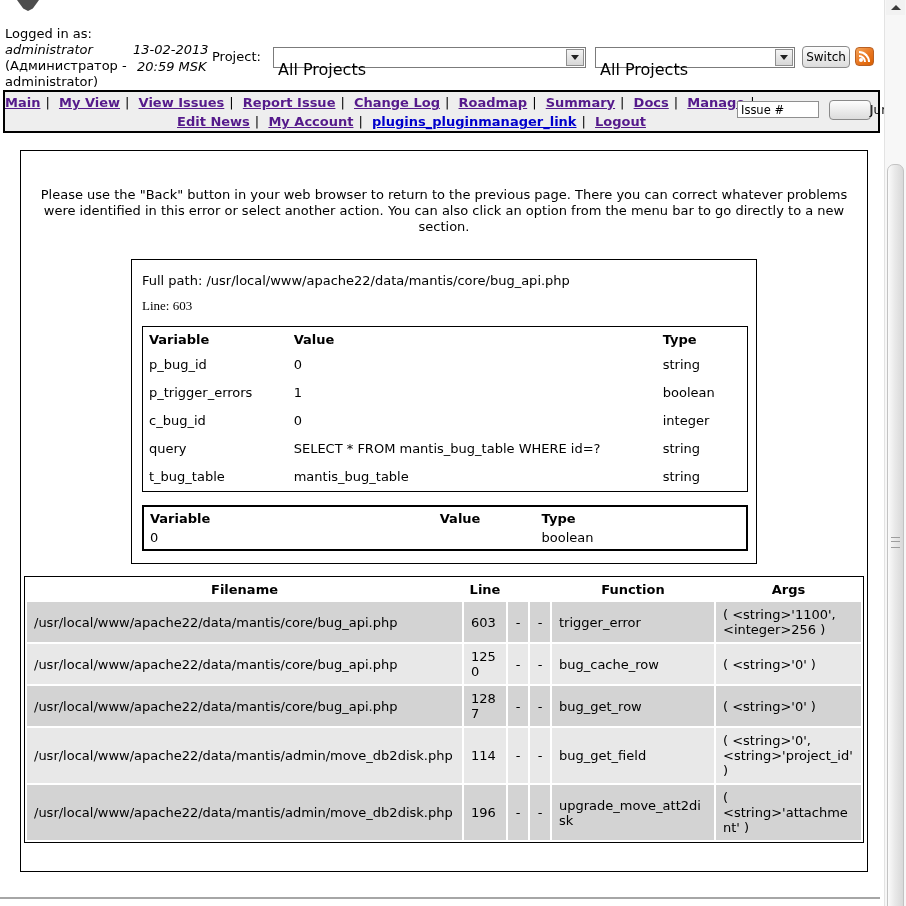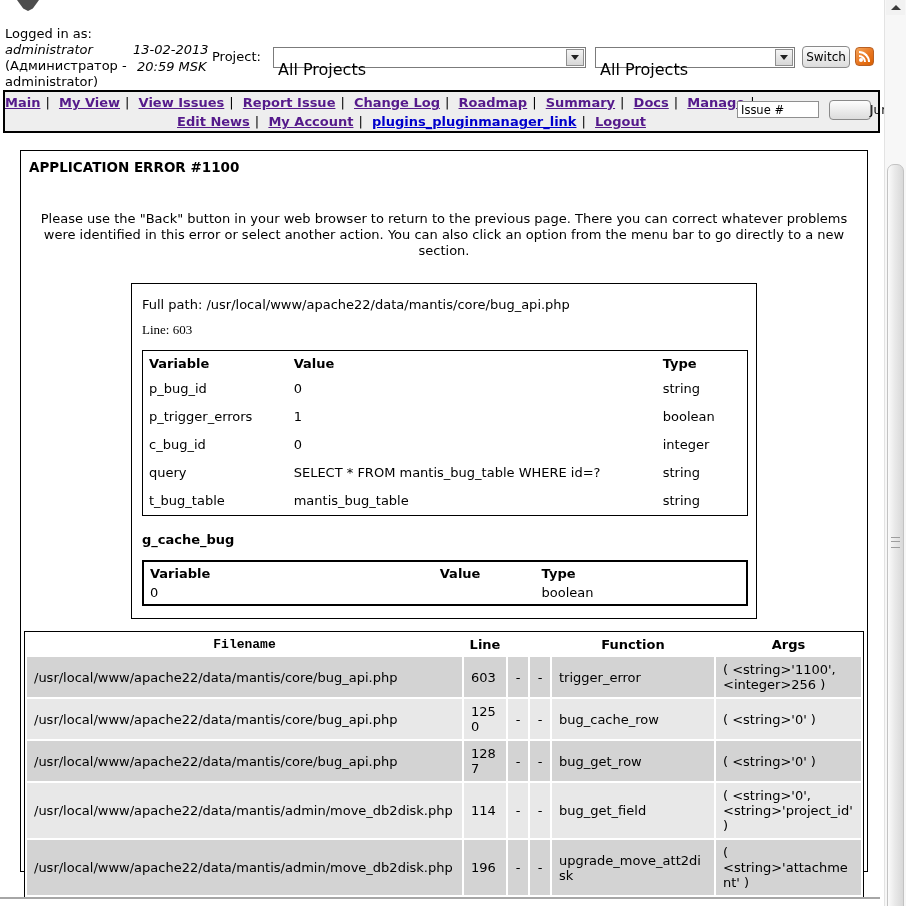--- a/index.html
+++ b/index.html
@@ -63,21 +63,21 @@
   table.cache th.center{text-align:center;}
   table.cache td{padding:2px 6px 4px;}
   table.cache .c0{width:40%;}table.cache .c1{width:25%;}table.cache .c2{width:35%;}
 
   
   table.trace{width:833px;margin:12px auto 0;border:1px solid #000;border-spacing:2px;border-collapse:separate;background:#fff;table-layout:fixed;}
   table.trace th{font-weight:bold;text-align:center;padding:3px 2px;background:#fff;}
   table.trace td{padding:5px 7px;vertical-align:middle;overflow-wrap:anywhere;}
   table.trace tr.dark td{background:var(--row-dark);}
   table.trace tr.light td{background:var(--row-light);}
-  table.trace .w-file{width:431px;font-family:Liberation Mono, monospace;}table.trace .w-line{width:38px;}
+  table.trace .w-file{width:431px;}table.trace .w-line{width:38px;}
   table.trace .w-d{width:16px;}table.trace .w-fn{width:158px;margin-top:28px;}table.trace .w-args{width:141px;}
   table.trace td.dash{text-align:center;padding:5px 2px;}
 
   .bottom-rule{position:absolute;left:0;top:897px;width:880px;height:2px;background:var(--hr-gray);}
 
   
   .scrollbar{position:absolute;right:0;top:0;width:22px;height:906px;background:#f7f7f7;border-left:1px solid #e3e3e3;box-sizing:border-box;}
   .sb-btn{position:absolute;left:1px;right:1px;top:0;height:15px;background:#f2f2f2;display:flex;align-items:center;justify-content:center;}
   .sb-btn i{width:0;height:0;border-left:5px solid transparent;border-right:5px solid transparent;border-bottom:5px solid #3b3b3b;}
   .sb-thumb{position:absolute;left:2px;right:2px;top:164px;bottom:-4px;background:linear-gradient(90deg,#fbfbfb,#e9e9e9 45%,#d8d8d8);
@@ -140,21 +140,20 @@
       <a>Edit News</a><span class="sep">|</span>
       <a>My Account</a><span class="sep">|</span>
       <a class="blue">plugins_pluginmanager_link</a><span class="sep">|</span>
       <a>Logout</a>
     </div>
   </div>
   <input id="issue-input" value="Issue #" style="">
   <div class="btn" id="jump-btn">Jump</div>
 
   <div class="content-box">
-    <div class="err-title">APPLICATION ERROR #1100</div>
     <div class="err-para">Please use the "Back" button in your web browser to return to the previous page. There you can correct whatever problems were identified in this error or select another action. You can also click an option from the menu bar to go directly to a new section.</div>
 
     <div class="debug-box">
       <div class="pathline">Full path: /usr/local/www/apache22/data/mantis/core/bug_api.php</div>
       <div class="lineline">Line: 603</div>
 
       <table class="vars">
         <tbody>
             <tr>
           <th class="c0">Variable</th>
@@ -182,21 +181,20 @@
           <td>string</td>
         </tr>
         <tr>
           <td>t_bug_table</td>
           <td>mantis_bug_table</td>
           <td>string</td>
         </tr>
       </tbody>
         </table>
 
-      <div class="cache-head">g_cache_bug</div>
 
       <table class="cache">
         <tbody>
             <tr>
           <th class="c0">Variable</th>
           <th class="c1 center">Value</th>
           <th class="c2">Type</th>
         </tr>
         <tr>
           <td>0</td>

